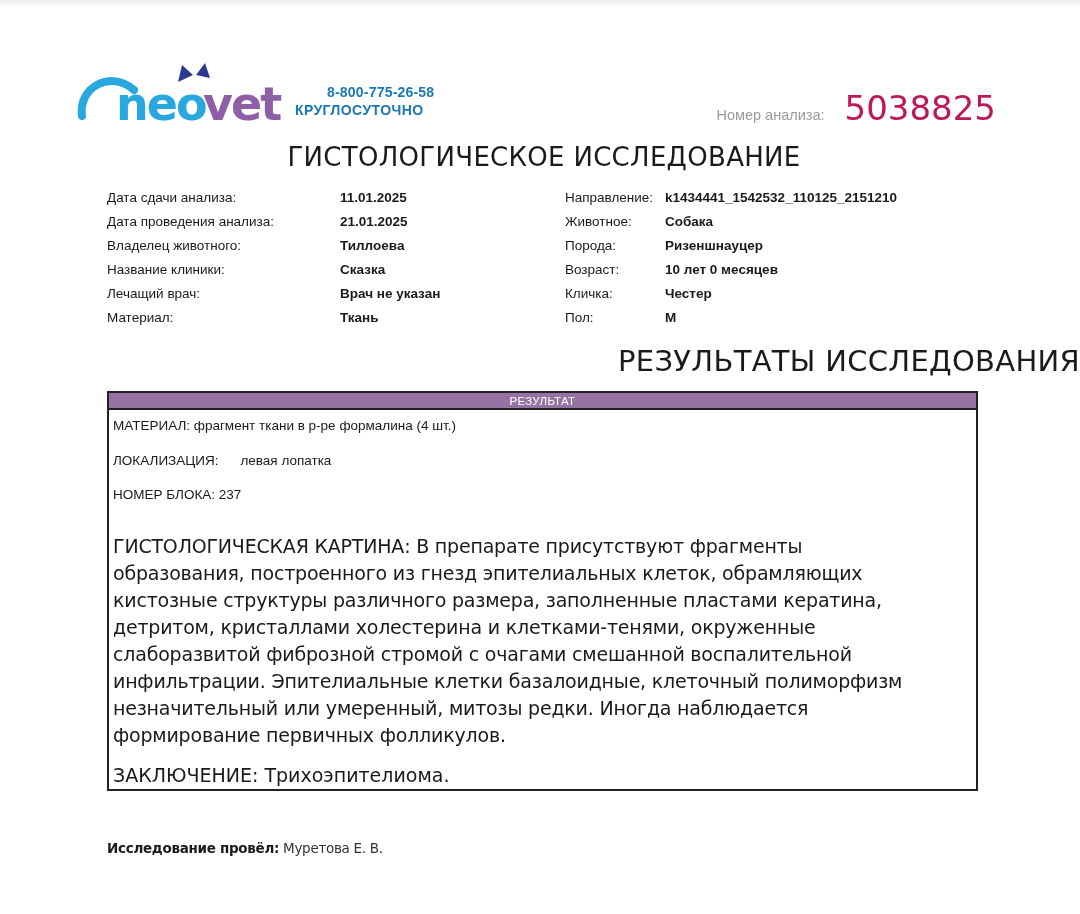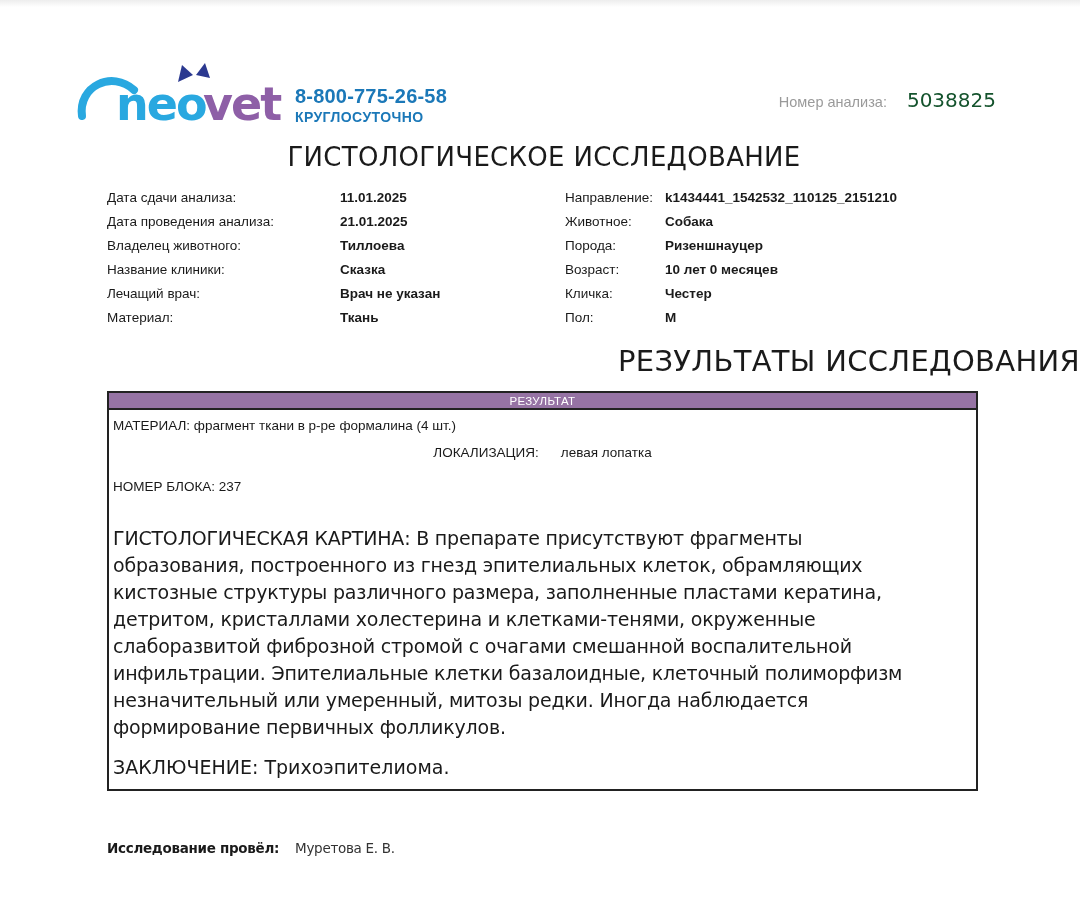--- a/index.html
+++ b/index.html
@@ -16,28 +16,28 @@
     position:absolute; top:0; left:0; width:100%; height:7px;
     background:linear-gradient(#ededed, #ffffff);
   }
 
   
   .logo { position:absolute; left:74px; top:62px; width:210px; height:70px; }
   .phone-block {
     position:absolute; left:295px; top:84px;
     color:#1b78b8; font-weight:bold; line-height:1.25;
   }
-  .phone-number { font-size:20px; letter-spacing:0.2px; }
+  .phone-number { font-size:14px; letter-spacing:0.2px;margin-left:32px; }
   .phone-sub    { font-size:14px; letter-spacing:0.4px; }
   .analysis-num-block {
     position:absolute; right:84px; top:88px;
     display:flex; align-items:baseline; gap:20px;
   }
   .analysis-num-label { color:#9a9a9a; font-size:14.5px; }
-  .analysis-num-value { color:#14532d; font-size:20px; font-family:"DejaVu Sans", sans-serif; font-weight:400; }
+  .analysis-num-value { color:#be185d; font-size:34px; font-family:"DejaVu Sans", sans-serif; font-weight:400; }
 
   
   .doc-title {
     position:absolute; top:142px; left:4px; width:100%;
     text-align:center; font-family:"DejaVu Sans", sans-serif;
     font-size:26px; font-weight:400; letter-spacing:0.3px;
   }
   .section-title {
     position:absolute; top:344px; left:0; width:100%;
     text-align:right; font-family:"DejaVu Sans", sans-serif;
@@ -64,21 +64,21 @@
   .result-table-header {
     height:17px; line-height:17px;
     background:#9673a4;
     border-bottom:2px solid #222;
     color:#ffffff; text-align:center;
     font-size:11.5px; letter-spacing:0.3px;
   }
   .result-body { padding:5px 4px 0 4px; font-size:13.5px; }
   .res-line { line-height:17px; }
   .res-material    { margin-top:2px; }
-  .res-localization{ margin-top:10px;text-align:center; }
+  .res-localization{ margin-top:18px; }
   .res-local-value { margin-left:22px; }
   .res-blocknum    { margin-top:17px; }
   .res-histology {
     margin-top:30px;
     font-family:"DejaVu Sans", sans-serif;
     font-size:19px; line-height:27px;
     white-space:pre-line;
     letter-spacing:-0.2px;
   }
   .res-conclusion {
@@ -87,21 +87,21 @@
     font-size:19px; line-height:27px;
   }
 
   
   .footer-line {
     position:absolute; left:107px; top:840px;
     font-size:13.5px;
     font-family:"DejaVu Sans", sans-serif;
   }
   .footer-label { font-weight:bold; letter-spacing:-0.3px; }
-  .footer-name  { color:#333; margin-left:16px; letter-spacing:-0.3px; }
+  .footer-name  { color:#333; margin-left:4px; letter-spacing:-0.3px; }
 </style>
 </head>
 <body>
 
 <div class="page">
   <div class="top-edge"></div>
 
   <div class="logo">
     <svg width="210" height="70" viewBox="0 0 210 70">
       <path d="M8 54 C 4 24, 38 8, 60 28" fill="none" stroke="#29a8e0" stroke-width="8" stroke-linecap="round"></path>

